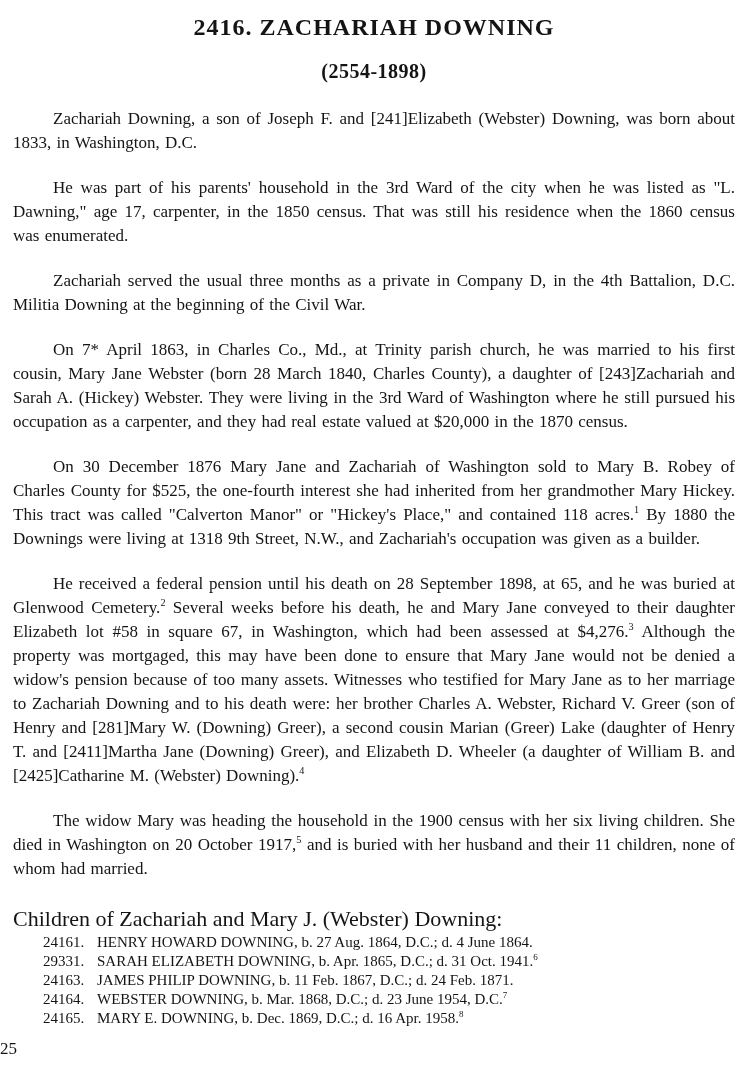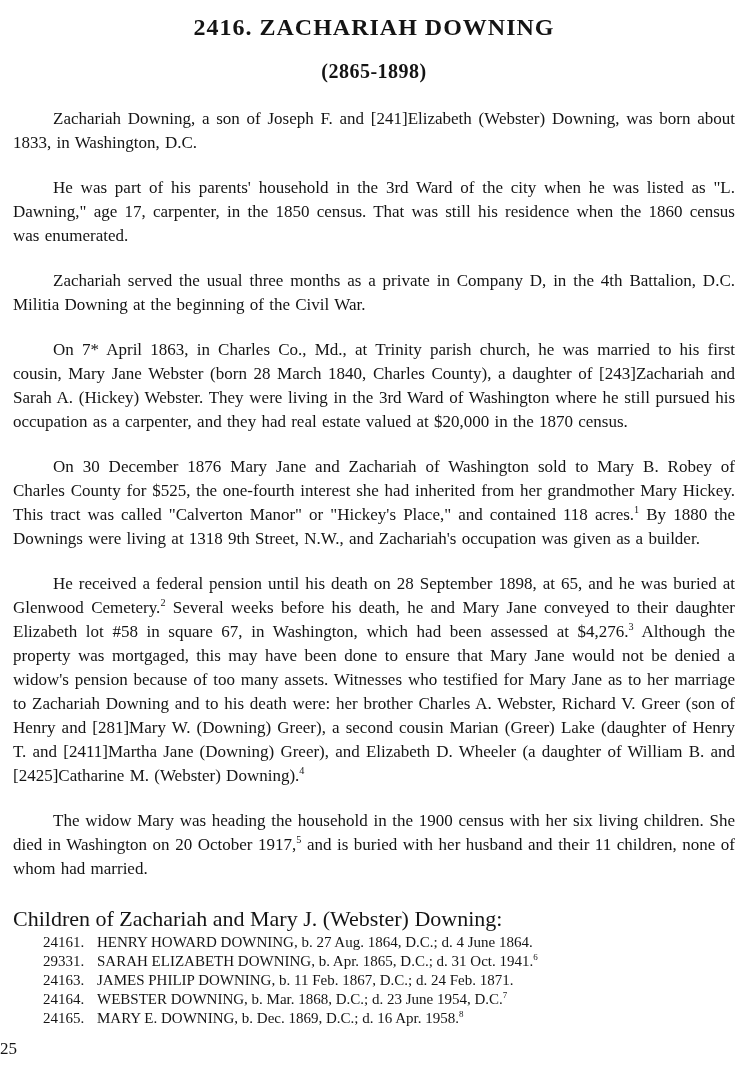--- a/index.html
+++ b/index.html
@@ -83,21 +83,21 @@
     font-size: 17px;
   }
 </style>
 </head>
 <body>
 
 <div class="page">
 
   <h1 class="doc-title">2416. ZACHARIAH DOWNING</h1>
 
-  <h2 class="doc-subtitle">(2865-1898)</h2>
+  <h2 class="doc-subtitle">(2554-1898)</h2>
 
   <div class="body-paragraphs">
       <p>Zachariah Downing, a son of Joseph F. and [241]Elizabeth (Webster) Downing, was born about 1833, in Washington, D.C.</p>
       <p>He was part of his parents' household in the 3rd Ward of the city when he was listed as "L. Dawning," age 17, carpenter, in the 1850 census.  That was still his residence when the 1860 census was enumerated.</p>
       <p>Zachariah served the usual three months as a private in Company D, in the 4th Battalion, D.C. Militia Downing at the beginning of the Civil War.</p>
       <p>On 7* April 1863, in Charles Co., Md., at Trinity parish church, he was married to his first cousin, Mary Jane Webster (born 28 March 1840, Charles County), a daughter of [243]Zachariah and Sarah A. (Hickey) Webster.  They were living in the 3rd Ward of Washington where he still pursued his occupation as a carpenter, and they had real estate valued at $20,000 in the 1870 census.</p>
       <p>On 30 December 1876 Mary Jane and Zachariah of Washington sold to Mary B. Robey of Charles County for $525, the one-fourth interest she had inherited from her grandmother Mary Hickey.  This tract was called "Calverton Manor" or "Hickey's Place," and contained 118 acres.<sup>1</sup>  By 1880 the Downings were living at 1318 9th Street, N.W., and Zachariah's occupation was given as a builder.</p>
       <p>He received a federal pension until his death on 28 September 1898, at 65, and he was buried at Glenwood Cemetery.<sup>2</sup>  Several weeks before his death, he and Mary Jane conveyed to their daughter Elizabeth lot #58 in square 67, in Washington, which had been assessed at $4,276.<sup>3</sup>  Although the property was mortgaged, this may have been done to ensure that Mary Jane would not be denied a widow's pension because of too many assets. Witnesses who testified for Mary Jane as to her marriage to Zachariah Downing and to his death were: her brother Charles A. Webster, Richard V. Greer (son of Henry and [281]Mary W. (Downing) Greer), a second cousin Marian (Greer) Lake (daughter of Henry T. and [2411]Martha Jane (Downing) Greer), and Elizabeth D. Wheeler (a daughter of William B. and [2425]Catharine M. (Webster) Downing).<sup>4</sup></p>
       <p>The widow Mary was heading the household in the 1900 census with her six living children.  She died in Washington on 20 October 1917,<sup>5</sup> and is buried with her husband and their 11 children, none of whom had married.</p>
     </div>

